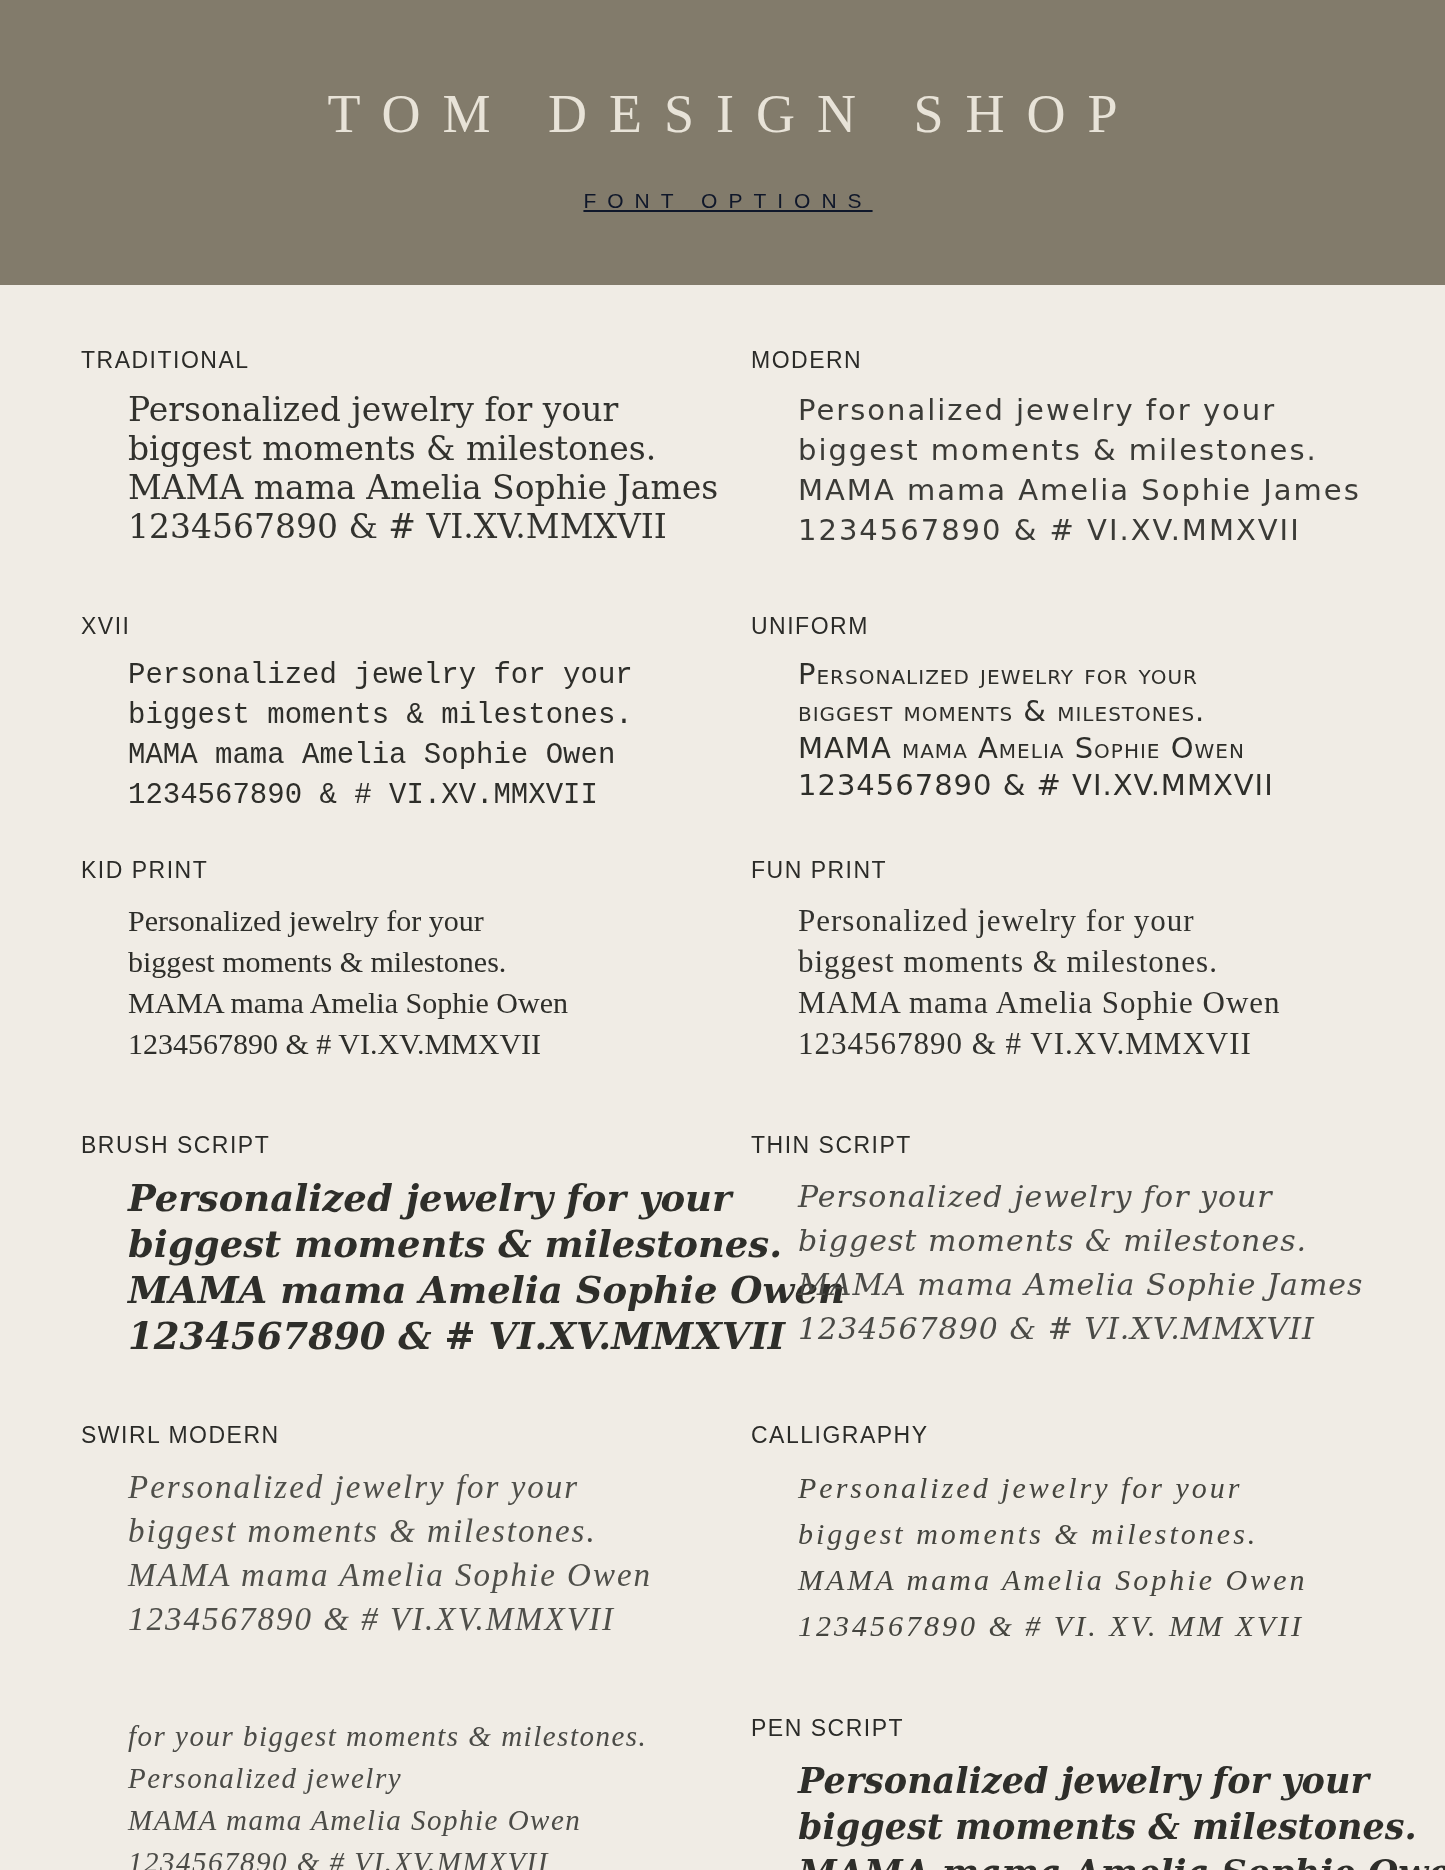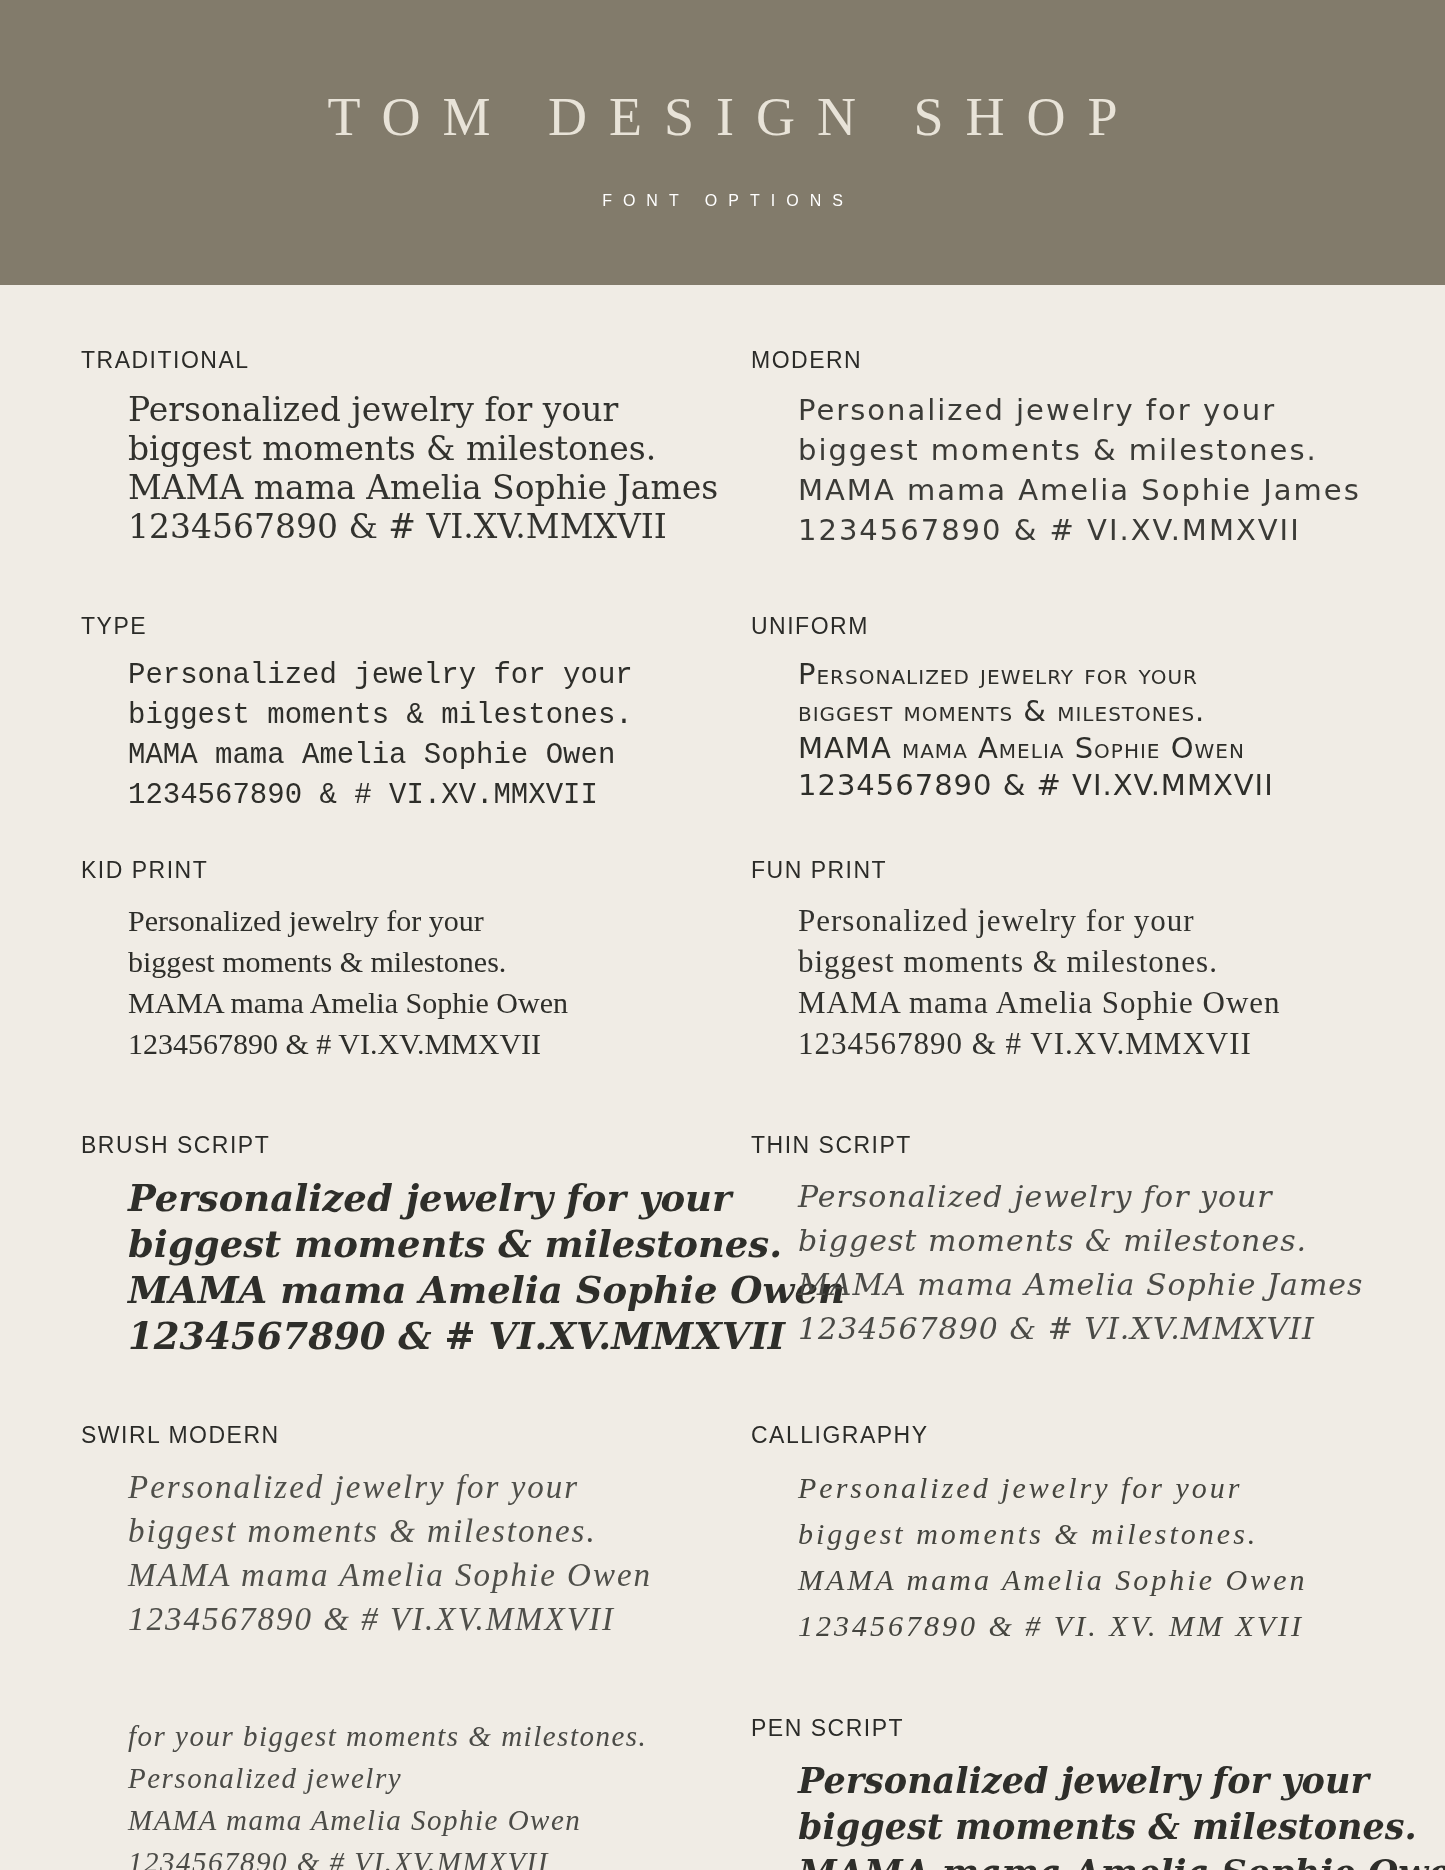--- a/index.html
+++ b/index.html
@@ -21,25 +21,26 @@
     font-weight:400;
     font-size:54px;
     letter-spacing:22px;
     color:#E8E3D8;
     white-space:nowrap;
     text-indent:22px; 
   }
   .header-subtitle{
     margin-top:44px;
     font-family:"Liberation Sans", sans-serif;
-    font-size:16px;
+    font-size:21px;
     letter-spacing:11px;
-    color:#ffffff;
+    color:#0f172a;
     white-space:nowrap;
     text-indent:11px;
+    text-decoration:underline;
   }
   .content{
     box-sizing:border-box;
     padding:62px 0 0 81px;
     display:grid;
     grid-template-columns:642px 1fr;
     grid-template-rows:238px 216px 247px 262px 265px 1fr;
     gap:28px;
   }
   .font-section{overflow:visible;}
@@ -91,21 +92,21 @@
     <div class="font-label">MODERN</div>
     <div class="font-sample f-modern">
       <div class="sample-line">Personalized jewelry for your</div>
       <div class="sample-line">biggest moments &amp; milestones.</div>
       <div class="sample-line">MAMA mama Amelia Sophie James</div>
       <div class="sample-line">1234567890 &amp; # VI.XV.MMXVII</div>
     </div>
   </div>
 
   <div class="font-section">
-    <div class="font-label">TYPE</div>
+    <div class="font-label">XVII</div>
     <div class="font-sample f-type">
       <div class="sample-line">Personalized jewelry for your</div>
       <div class="sample-line">biggest moments &amp; milestones.</div>
       <div class="sample-line">MAMA mama Amelia Sophie Owen</div>
       <div class="sample-line">1234567890 &amp; # VI.XV.MMXVII</div>
     </div>
   </div>
   <div class="font-section">
     <div class="font-label">UNIFORM</div>
     <div class="font-sample f-uniform">

